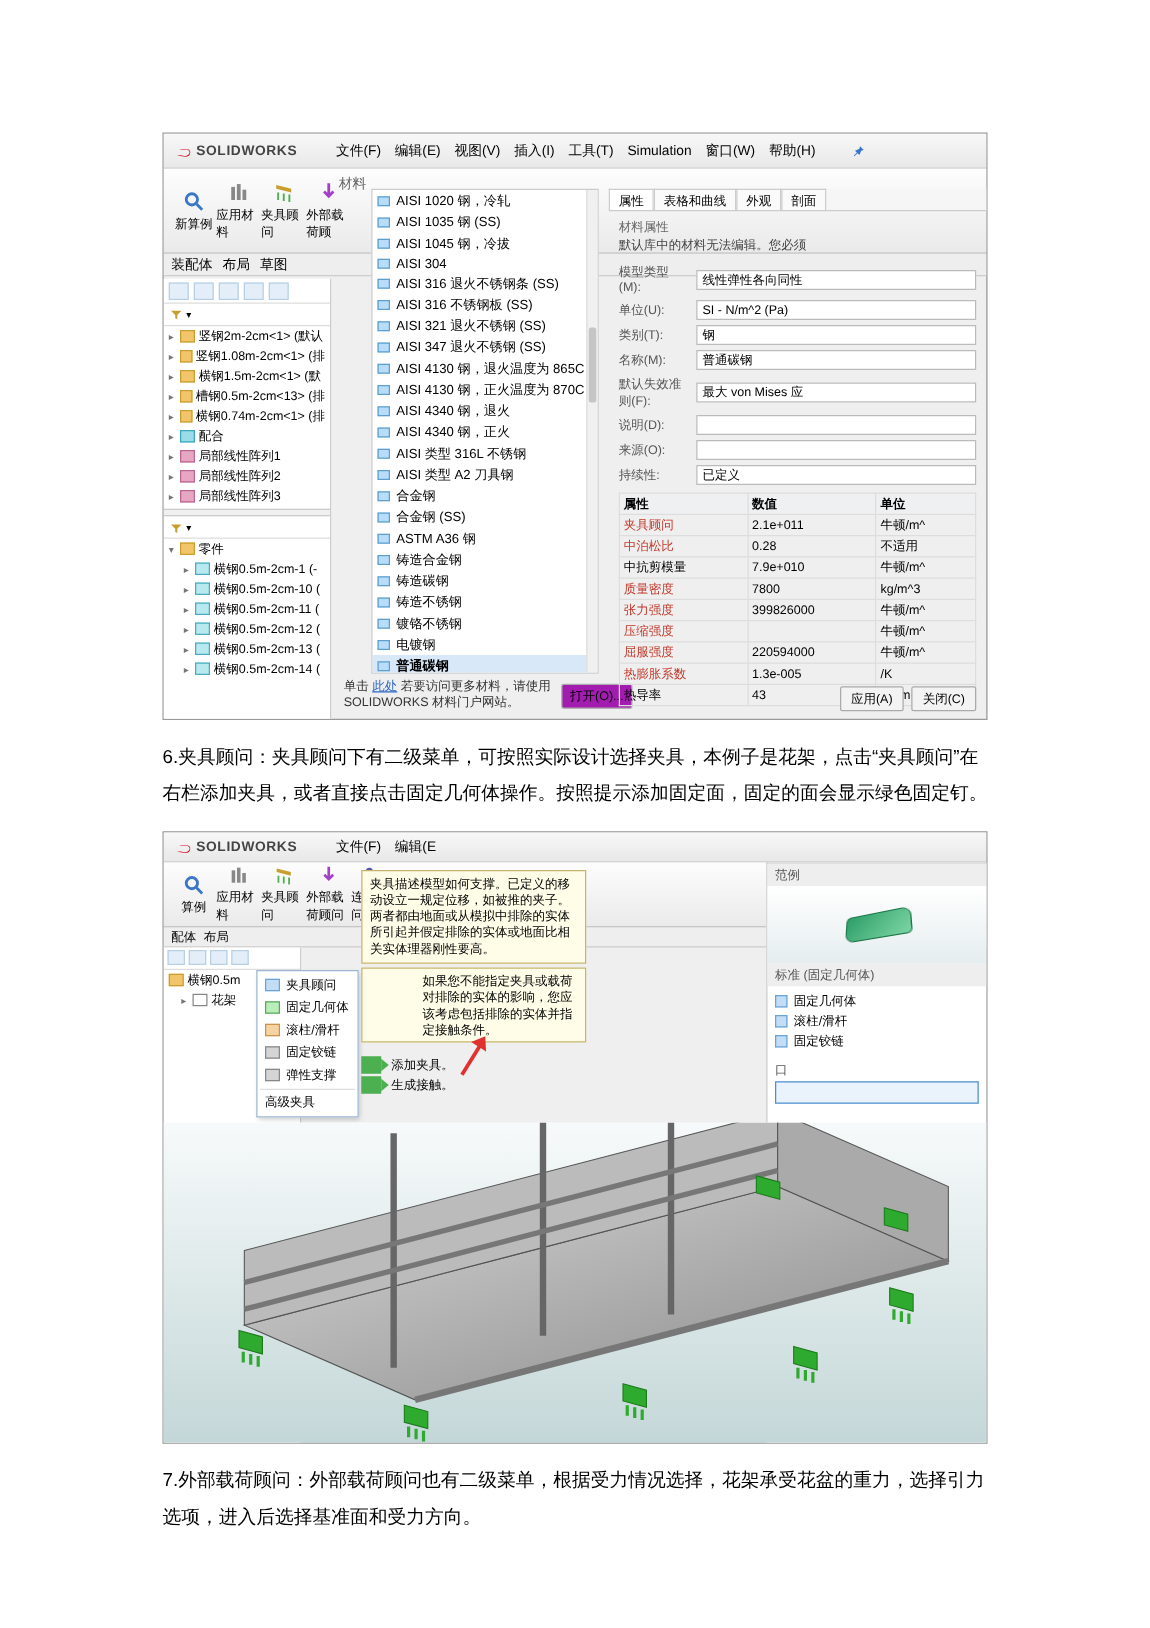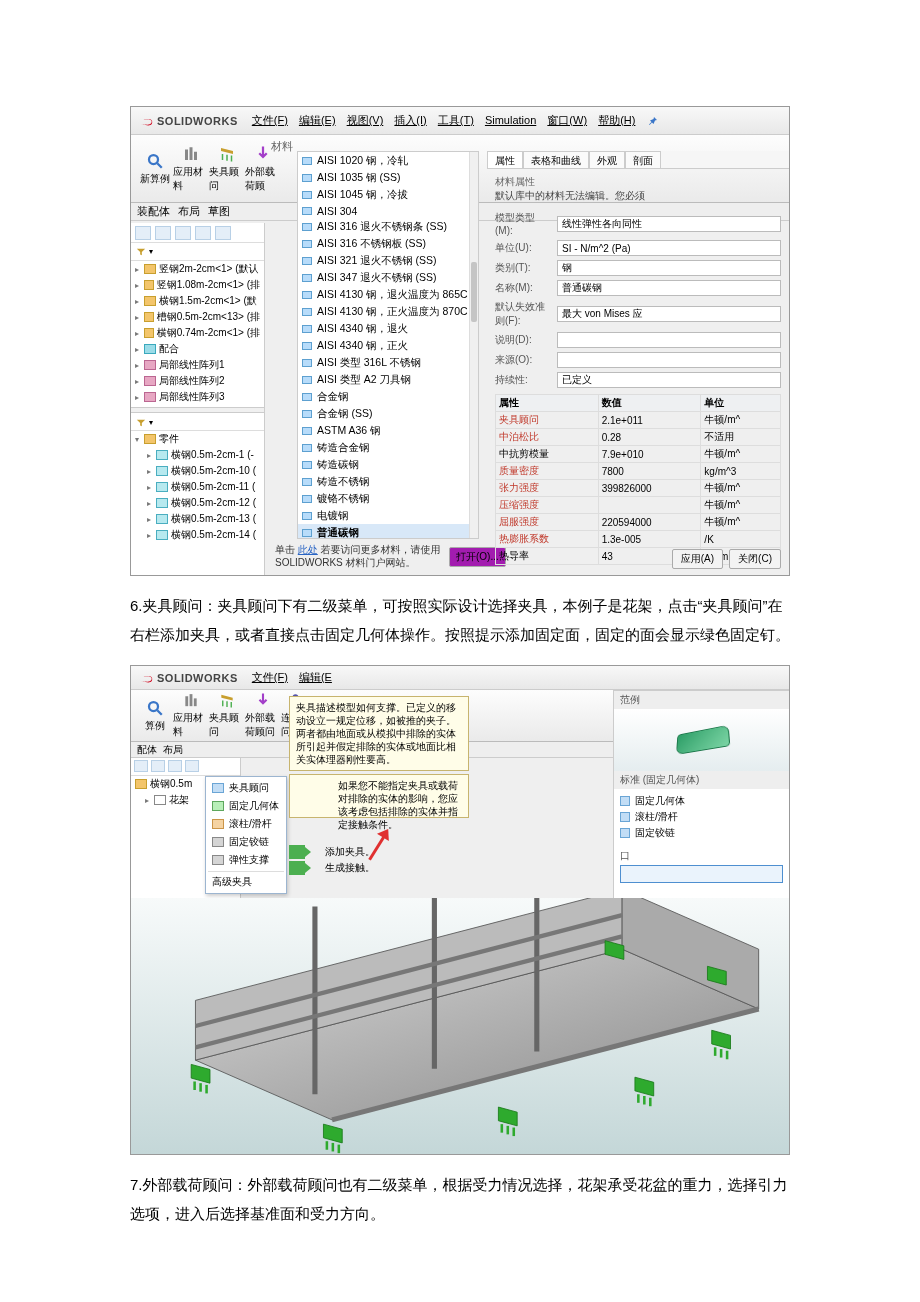--- a/index.html
+++ b/index.html
@@ -3,25 +3,25 @@
 <meta charset="utf-8">
 <style>
   * { box-sizing: border-box; margin: 0; padding: 0; }
   body { font-family: "Microsoft YaHei", Arial, sans-serif; font-size: 15px; color: #000; background: #fff; padding: 100px 130px; width: 920px; }
   .doc-text { line-height: 1.9; margin: 16px 0; }
   .figure { margin: 6px 0; border: 1px solid #999; background: #efefef; position: relative; }
   .fig1 { height: 470px; }
   .fig2 { height: 490px; }
 
   
-  .sw-top { height: 28px; display: flex; align-items: center; gap: 4px; background: linear-gradient(#f8f8f8,#e8e8e8); border-bottom: 1px solid #ccc; padding: 2px 8px; font-size: 11px; }
+  .sw-top { height: 28px; display: flex; align-items: center; gap: 21px; background: linear-gradient(#f8f8f8,#e8e8e8); border-bottom: 1px solid #ccc; padding: 2px 8px; font-size: 11px; }
   .sw-logo { height: 22px; display: flex; align-items: center; gap: 2px; margin-right: 6px; }
   .sw-logo svg { height: 16px; }
   .sw-logo b { font-size: 11px; letter-spacing: 0.5px; color: #444; }
-  .sw-menu span { padding: 0 4px; text-decoration: underline; }
+  .sw-menu span { padding: 0 4px; }
 
   .sw-ribbon { height: 68px; display: flex; gap: 0; background: linear-gradient(#fdfdfd,#eaeaea); border-bottom: 1px solid #bbb; padding: 2px 6px; }
   .rib-item { width: 36px; display: flex; flex-direction: column; align-items: center; justify-content: center; font-size: 10px; gap: 2px; }
   .rib-item .ico { width: 20px; height: 18px; }
 
   .sw-tabrow { height: 18px; display: flex; gap: 8px; padding: 0 6px; font-size: 11px; background: #eee; border-bottom: 1px solid #ccc; align-items: center; }
   .sw-left { position: absolute; left: 0; top: 116px; bottom: 0; width: 134px; background: #fff; border-right: 1px solid #ccc; font-size: 10px; overflow: hidden; }
   .sw-left .icobar { height: 20px; display: flex; gap: 4px; padding: 3px 4px; border-bottom: 1px solid #ddd; }
   .sw-left .icobar span { width: 16px; height: 14px; background: #e4eef8; border: 1px solid #b8d0e6; }
   .tree-item { display: flex; align-items: center; gap: 3px; padding: 1px 4px; white-space: nowrap; }
@@ -76,23 +76,23 @@
   .f2-flyout { position: absolute; left: 74px; top: 110px; width: 82px; background: #fff; border: 1px solid #9cb5d0; font-size: 10px; box-shadow: 1px 2px 4px rgba(0,0,0,0.2); padding: 2px; }
   .fly-item { display: flex; align-items: center; gap: 5px; padding: 2px 4px; }
   .fly-item .ico { width: 12px; height: 10px; border: 1px solid #888; }
   .fly-item.g .ico { background: #b8efb8; border-color: #5da75d; }
   .fly-item.b .ico { background: #c2ddf5; border-color: #6aa5d5; }
   .fly-item.o .ico { background: #f5d3a2; border-color: #cb9548; }
   .fly-item.m .ico { background: #d5d5d5; border-color: #888; }
   .fly-item.sep { border-top: 1px solid #ddd; margin-top:2px; padding-top:3px; }
 
   .f2-popup { position: absolute; left: 158px; top: 30px; width: 180px; background: #fffde8; border: 1px solid #c7b46e; font-size: 10px; padding: 4px 6px; line-height: 1.3; }
-  .f2-popup2 { top: 108px; height: 44px; padding-left: 48px; }
+  .f2-popup2 { top: 108px; height: 60px; padding-left: 48px; }
   .f2-actions { position: absolute; left: 158px; top: 178px; font-size: 10px; }
-  .f2-actions .ac { display: flex; align-items: center; gap: 20px; padding: 1px 0; }
+  .f2-actions .ac { display: flex; align-items: center; gap: 8px; padding: 1px 0; }
   .f2-actions .gico { width: 16px; height: 14px; background: #4caf50; position: relative; }
   .f2-actions .gico::after { content:''; position:absolute; right:-6px; top:2px; border-left:6px solid #4caf50; border-top:5px solid transparent; border-bottom:5px solid transparent; }
 
   .arrow { position: absolute; left: 245px; top: 166px; width: 3px; height: 30px; background: #e03030; transform: rotate(32deg); }
   .arrow::after { content:''; position:absolute; top:-6px; left:-6px; border-bottom:10px solid #e03030; border-left:7px solid transparent; border-right:7px solid transparent; }
 
   .f2-rpanel { position: absolute; right: 0; top: 24px; width: 176px; bottom: 0; border-top: 1px solid #ccc; padding: 0; background: #fff; border-left:1px solid #ccc; }
   .f2-rpanel .rtit { font-size:10px; padding:2px 6px; color:#555; background: #eee; }
   .f2-preview { height: 62px; background: linear-gradient(180deg,#fff 0%, #e5edef 100%); display:flex; align-items:center; justify-content:center; }
   .f2-preview .block { width: 56px; height: 24px; background: linear-gradient(135deg, #2d9e67, #7bd4a4); border-radius: 4px 8px 4px 8px; transform: perspective(200px) rotateX(30deg) rotateY(-20deg); border:1px solid #1a7548;}

